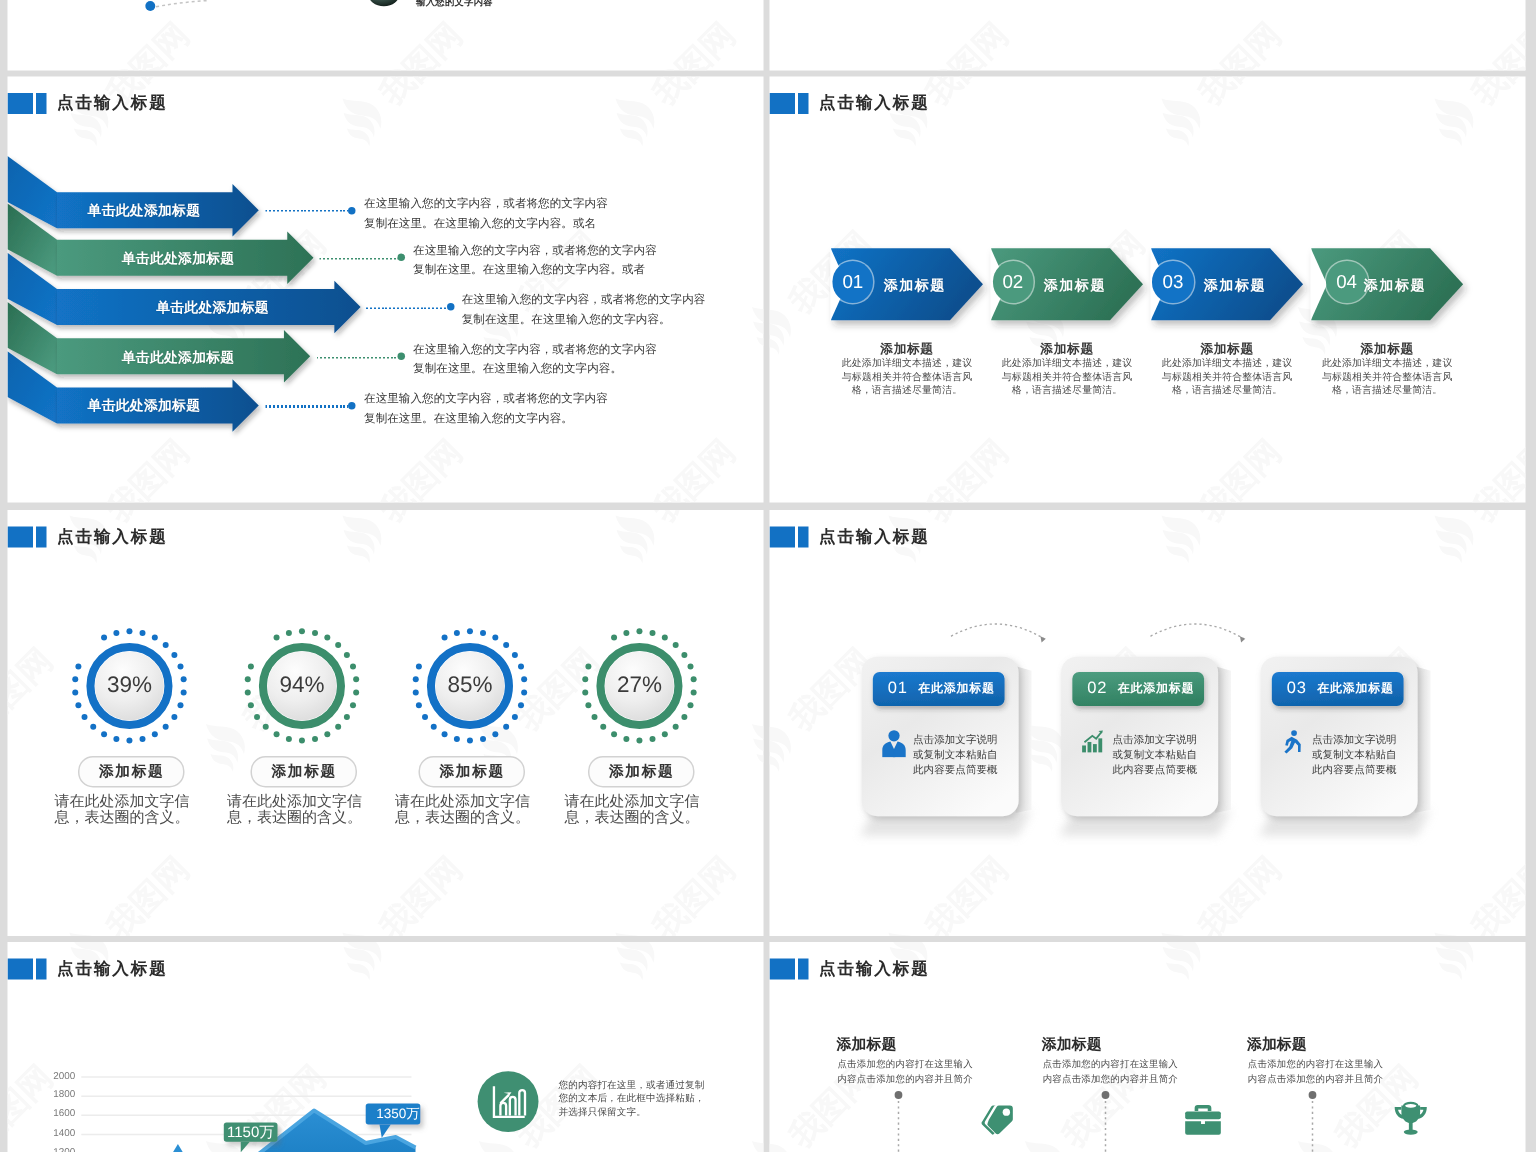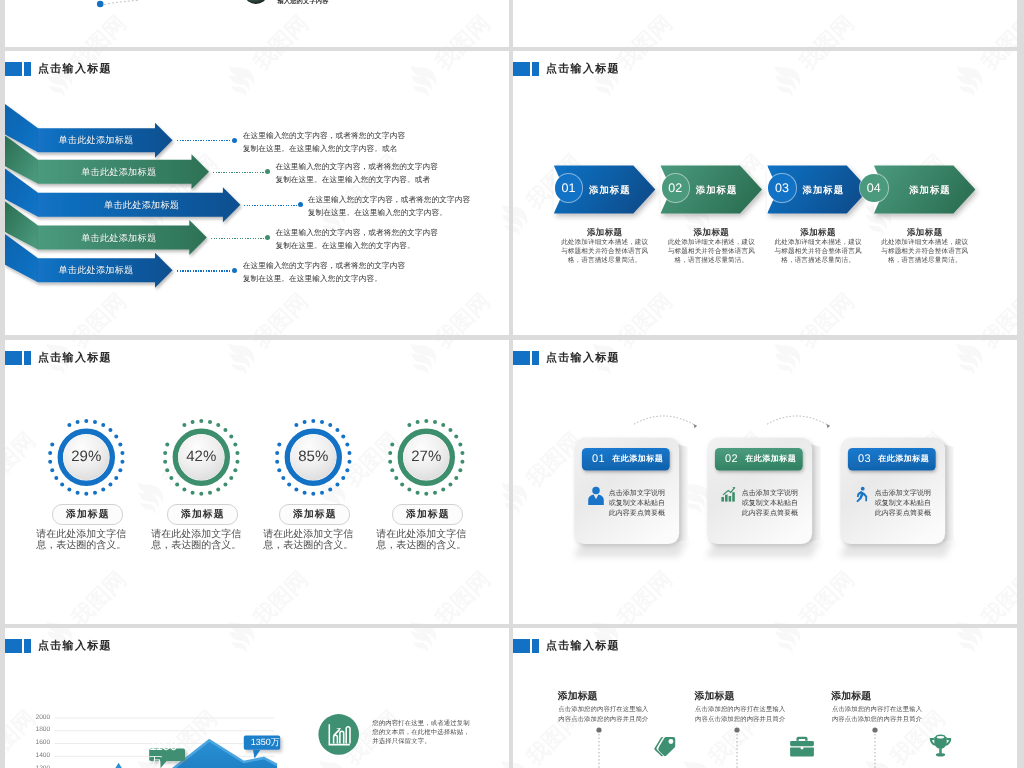--- a/index.html
+++ b/index.html
@@ -16,21 +16,21 @@
   .r3{top:628px;height:284px;}
 
   
   .stitle{position:absolute;left:0;top:11px;display:flex;align-items:center;height:14px;}
   .stitle .b1{width:17px;height:14px;background:#1271c4;}
   .stitle .b2{width:7px;height:14px;background:#1271c4;margin-left:2px;}
   .stitle .tx{margin-left:7px;font-size:11px;font-weight:bold;color:#2b2b2b;letter-spacing:1.3px;line-height:14px;}
 
   
   .wmlayer{position:absolute;left:0;top:0;width:100%;height:100%;pointer-events:none;z-index:0;}
-  .arrowlbl{position:absolute;color:#fff;font-size:9.2px;font-weight:normal;letter-spacing:.2px;white-space:nowrap;z-index:4;text-shadow:0 0 1px rgba(0,0,0,.25);}
+  .arrowlbl{position:absolute;color:#fff;font-size:9.2px;font-weight:bold;letter-spacing:.2px;white-space:nowrap;z-index:4;text-shadow:0 0 1px rgba(0,0,0,.25);}
   .dline{position:absolute;height:1.3px;background-image:repeating-linear-gradient(to right,#1271c4 0 1.3px,rgba(0,0,0,0) 1.3px 2.6px);}
   .dline.g{background-image:repeating-linear-gradient(to right,#3d8f6f 0 1.3px,rgba(0,0,0,0) 1.3px 2.6px);}
   .ddot{position:absolute;width:5px;height:5px;border-radius:50%;background:#1271c4;}
   .ddot.g{background:#3d8f6f;}
   .atext{position:absolute;font-size:7.7px;color:#343434;line-height:13.2px;white-space:pre;letter-spacing:.05px;}
   .chevnum{position:absolute;border-radius:50%;display:flex;align-items:center;justify-content:center;
      color:#fff;font-size:12.5px;font-family:"Liberation Sans",sans-serif;z-index:4;}
   .chevlbl{position:absolute;color:#fff;font-size:9.4px;font-weight:bold;letter-spacing:1.0px;z-index:4;white-space:nowrap;text-shadow:0 0 1px rgba(0,0,0,.2);}
   .chevcap{position:absolute;text-align:center;font-size:8.5px;font-weight:bold;color:#3a3a3a;letter-spacing:.4px;}
   .chevbody{position:absolute;text-align:center;font-size:6.6px;color:#4a4a4a;line-height:9.2px;white-space:pre;letter-spacing:.1px;}
@@ -314,21 +314,21 @@
 <div class="chevcap" style="left:139.8px;top:176px;width:117.2px">添加标题</div>
 <div class="chevbody" style="left:139.8px;top:186.8px;width:117.2px">此处添加详细文本描述，建议
 与标题相关并符合整体语言风
 格，语言描述尽量简洁。</div>
 <div class="chevnum" style="left:255.2px;top:123.1px;width:27.5px;height:27.5px;background:#1273c6;box-shadow:0 0 0 1px rgba(255,255,255,.5)">03</div>
 <div class="chevlbl" style="left:289.5px;top:114.5px;line-height:48px">添加标题</div>
 <div class="chevcap" style="left:246.5px;top:176px;width:117.2px">添加标题</div>
 <div class="chevbody" style="left:246.5px;top:186.8px;width:117.2px">此处添加详细文本描述，建议
 与标题相关并符合整体语言风
 格，语言描述尽量简洁。</div>
-<div class="chevnum" style="left:347px;top:123.1px;width:27.5px;height:27.5px;background:#4b9a7e;box-shadow:0 0 0 1px rgba(255,255,255,.5)">04</div>
+<div class="chevnum" style="left:371px;top:123.1px;width:27.5px;height:27.5px;background:#4b9a7e;box-shadow:0 0 0 1px rgba(255,255,255,.5)">04</div>
 <div class="chevlbl" style="left:396.2px;top:114.5px;line-height:48px">添加标题</div>
 <div class="chevcap" style="left:353.2px;top:176px;width:117.2px">添加标题</div>
 <div class="chevbody" style="left:353.2px;top:186.8px;width:117.2px">此处添加详细文本描述，建议
 与标题相关并符合整体语言风
 格，语言描述尽量简洁。</div>
 </div>
 <div class="slide s-l r2">
 <svg class="wmlayer" width="504" height="284">
         <defs>
           <g id="wmg">
@@ -474,25 +474,25 @@
           <circle cx="387.27" cy="130.21" r="2" fill="#3c8e6c"></circle>
           <circle cx="385.17" cy="121.69" r="2" fill="#3c8e6c"></circle>
           <circle cx="385.17" cy="112.91" r="2" fill="#3c8e6c"></circle>
           <circle cx="387.27" cy="104.39" r="2" fill="#3c8e6c"></circle>
           <circle cx="404.38" cy="85.07" r="2" fill="#3c8e6c"></circle>
           <circle cx="412.59" cy="81.96" r="2" fill="#3c8e6c"></circle>
           <circle cx="421.3" cy="117.3" r="26" fill="none" stroke="#3c8e6c" stroke-width="5.4"></circle>
           <circle cx="421.3" cy="117.3" r="23" fill="url(#pcore)"></circle>
         </g>
 </svg>
-<div class="ptxt" style="position:absolute;left:46.3px;top:108.3px;width:70px;text-align:center;line-height:18px">29%</div>
+<div class="ptxt" style="position:absolute;left:46.3px;top:108.3px;width:70px;text-align:center;line-height:18px">39%</div>
 <div class="pbtn" style="left:46.7px;top:163.7px;width:69.1px;height:19.5px">添加标题</div>
 <div class="pbody" style="left:31.3px;top:190.3px;width:100px">请在此处添加文字信
 息，表达圈的含义。</div>
-<div class="ptxt" style="position:absolute;left:161.3px;top:108.3px;width:70px;text-align:center;line-height:18px">42%</div>
+<div class="ptxt" style="position:absolute;left:161.3px;top:108.3px;width:70px;text-align:center;line-height:18px">94%</div>
 <div class="pbtn" style="left:161.7px;top:163.7px;width:69.1px;height:19.5px">添加标题</div>
 <div class="pbody" style="left:146.3px;top:190.3px;width:100px">请在此处添加文字信
 息，表达圈的含义。</div>
 <div class="ptxt" style="position:absolute;left:273.3px;top:108.3px;width:70px;text-align:center;line-height:18px">85%</div>
 <div class="pbtn" style="left:273.7px;top:163.7px;width:69.1px;height:19.5px">添加标题</div>
 <div class="pbody" style="left:258.3px;top:190.3px;width:100px">请在此处添加文字信
 息，表达圈的含义。</div>
 <div class="ptxt" style="position:absolute;left:386.3px;top:108.3px;width:70px;text-align:center;line-height:18px">27%</div>
 <div class="pbtn" style="left:386.7px;top:163.7px;width:69.1px;height:19.5px">添加标题</div>
 <div class="pbody" style="left:371.3px;top:190.3px;width:100px">请在此处添加文字信
@@ -672,21 +672,21 @@
 <g>
           <rect x="238.8" y="107.6" width="36.4" height="14.1" rx="1.8" fill="#1d7fc9" filter="url(#bbsh)"></rect>
           <path d="M248.0 121.7 L249.5 130.5 L255.5 121.7 Z" fill="#1d7fc9"></path>
         </g>
 </svg>
 <div class="ctick" style="left:18.2px;top:85.5px;width:27px">2000</div>
 <div class="ctick" style="left:18.2px;top:98.25px;width:27px">1800</div>
 <div class="ctick" style="left:18.2px;top:111px;width:27px">1600</div>
 <div class="ctick" style="left:18.2px;top:123.75px;width:27px">1400</div>
 <div class="ctick" style="left:18.2px;top:136.5px;width:27px">1200</div>
-<div class="cbub" style="left:144.2px;top:120.4px;width:35.8px;height:12.7px;font-size:13px">
+<div class="cbub" style="left:144.2px;top:120.4px;width:35.8px;height:12.7px;font-size:10px">
         <span>1150万</span>
       </div>
 <div class="cbub" style="left:238.8px;top:107.6px;width:43px;height:14.1px;font-size:9px">
         <span>1350万</span>
       </div>
 <svg width="504" height="284" style="position:absolute;left:0;top:0">
         <circle cx="333.7" cy="106.4" r="20.3" fill="#3f8f72"></circle>
         <g stroke="#ffffff" fill="none" stroke-width="1.55">
           <path d="M324.3 96.2 L324.3 116.6 L344.8 116.6" stroke-linecap="butt"></path>
           <path d="M328.6 115.6 L328.6 109.2 a1.9 1.9 0 0 1 3.8 0 L332.4 115.6"></path>

